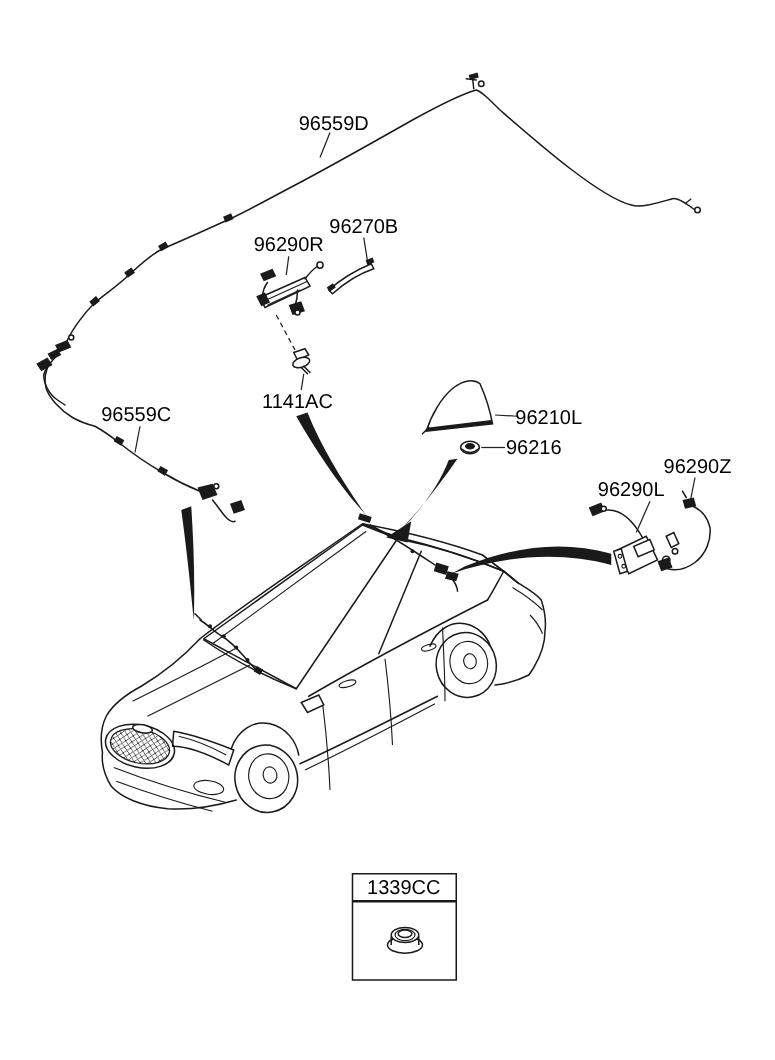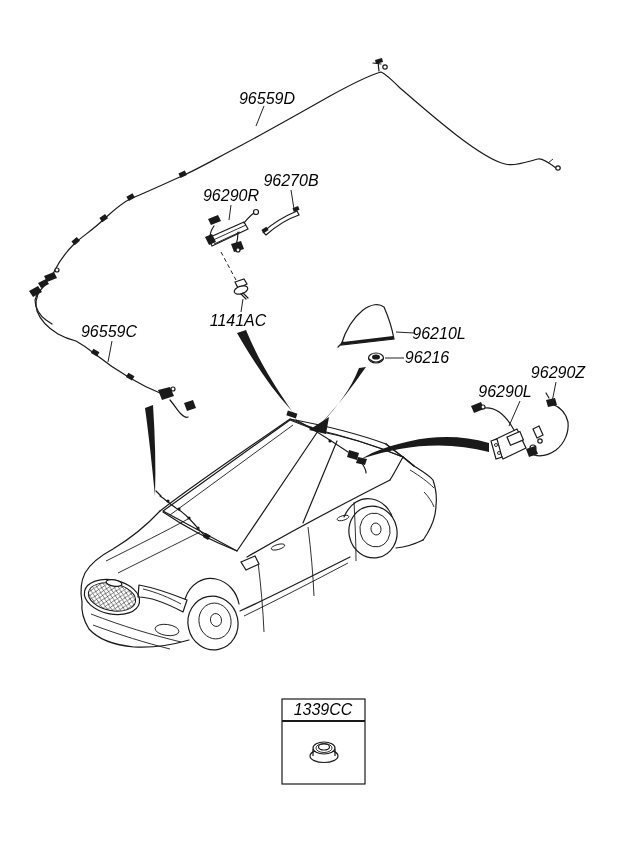--- a/index.html
+++ b/index.html
@@ -1,19 +1,18 @@
 <!DOCTYPE html>
 <html><head>
 <meta charset="utf-8">
 <style>
   html,body{margin:0;padding:0;background:#888;}
   .stage{
     position:relative;width:620px;height:848px;background:#ffffff;overflow:hidden;
     font-family:"Liberation Sans", sans-serif;
-    font-style:italic;
   }
   svg{position:absolute;left:0;top:0;}
   .art{stroke:#1a1a1a;fill:none;stroke-width:1.2;stroke-linecap:round;stroke-linejoin:round;}
   .thin{stroke:#1a1a1a;fill:none;stroke-width:0.9;}
   .dark{fill:#1a1a1a;stroke:none;}
   .whitefill{fill:#ffffff;stroke:#1a1a1a;stroke-width:1.2;}
   .lbl{
     font-family:"Liberation Sans", sans-serif;
     font-size:16px;fill:#000;text-anchor:middle;
   }

